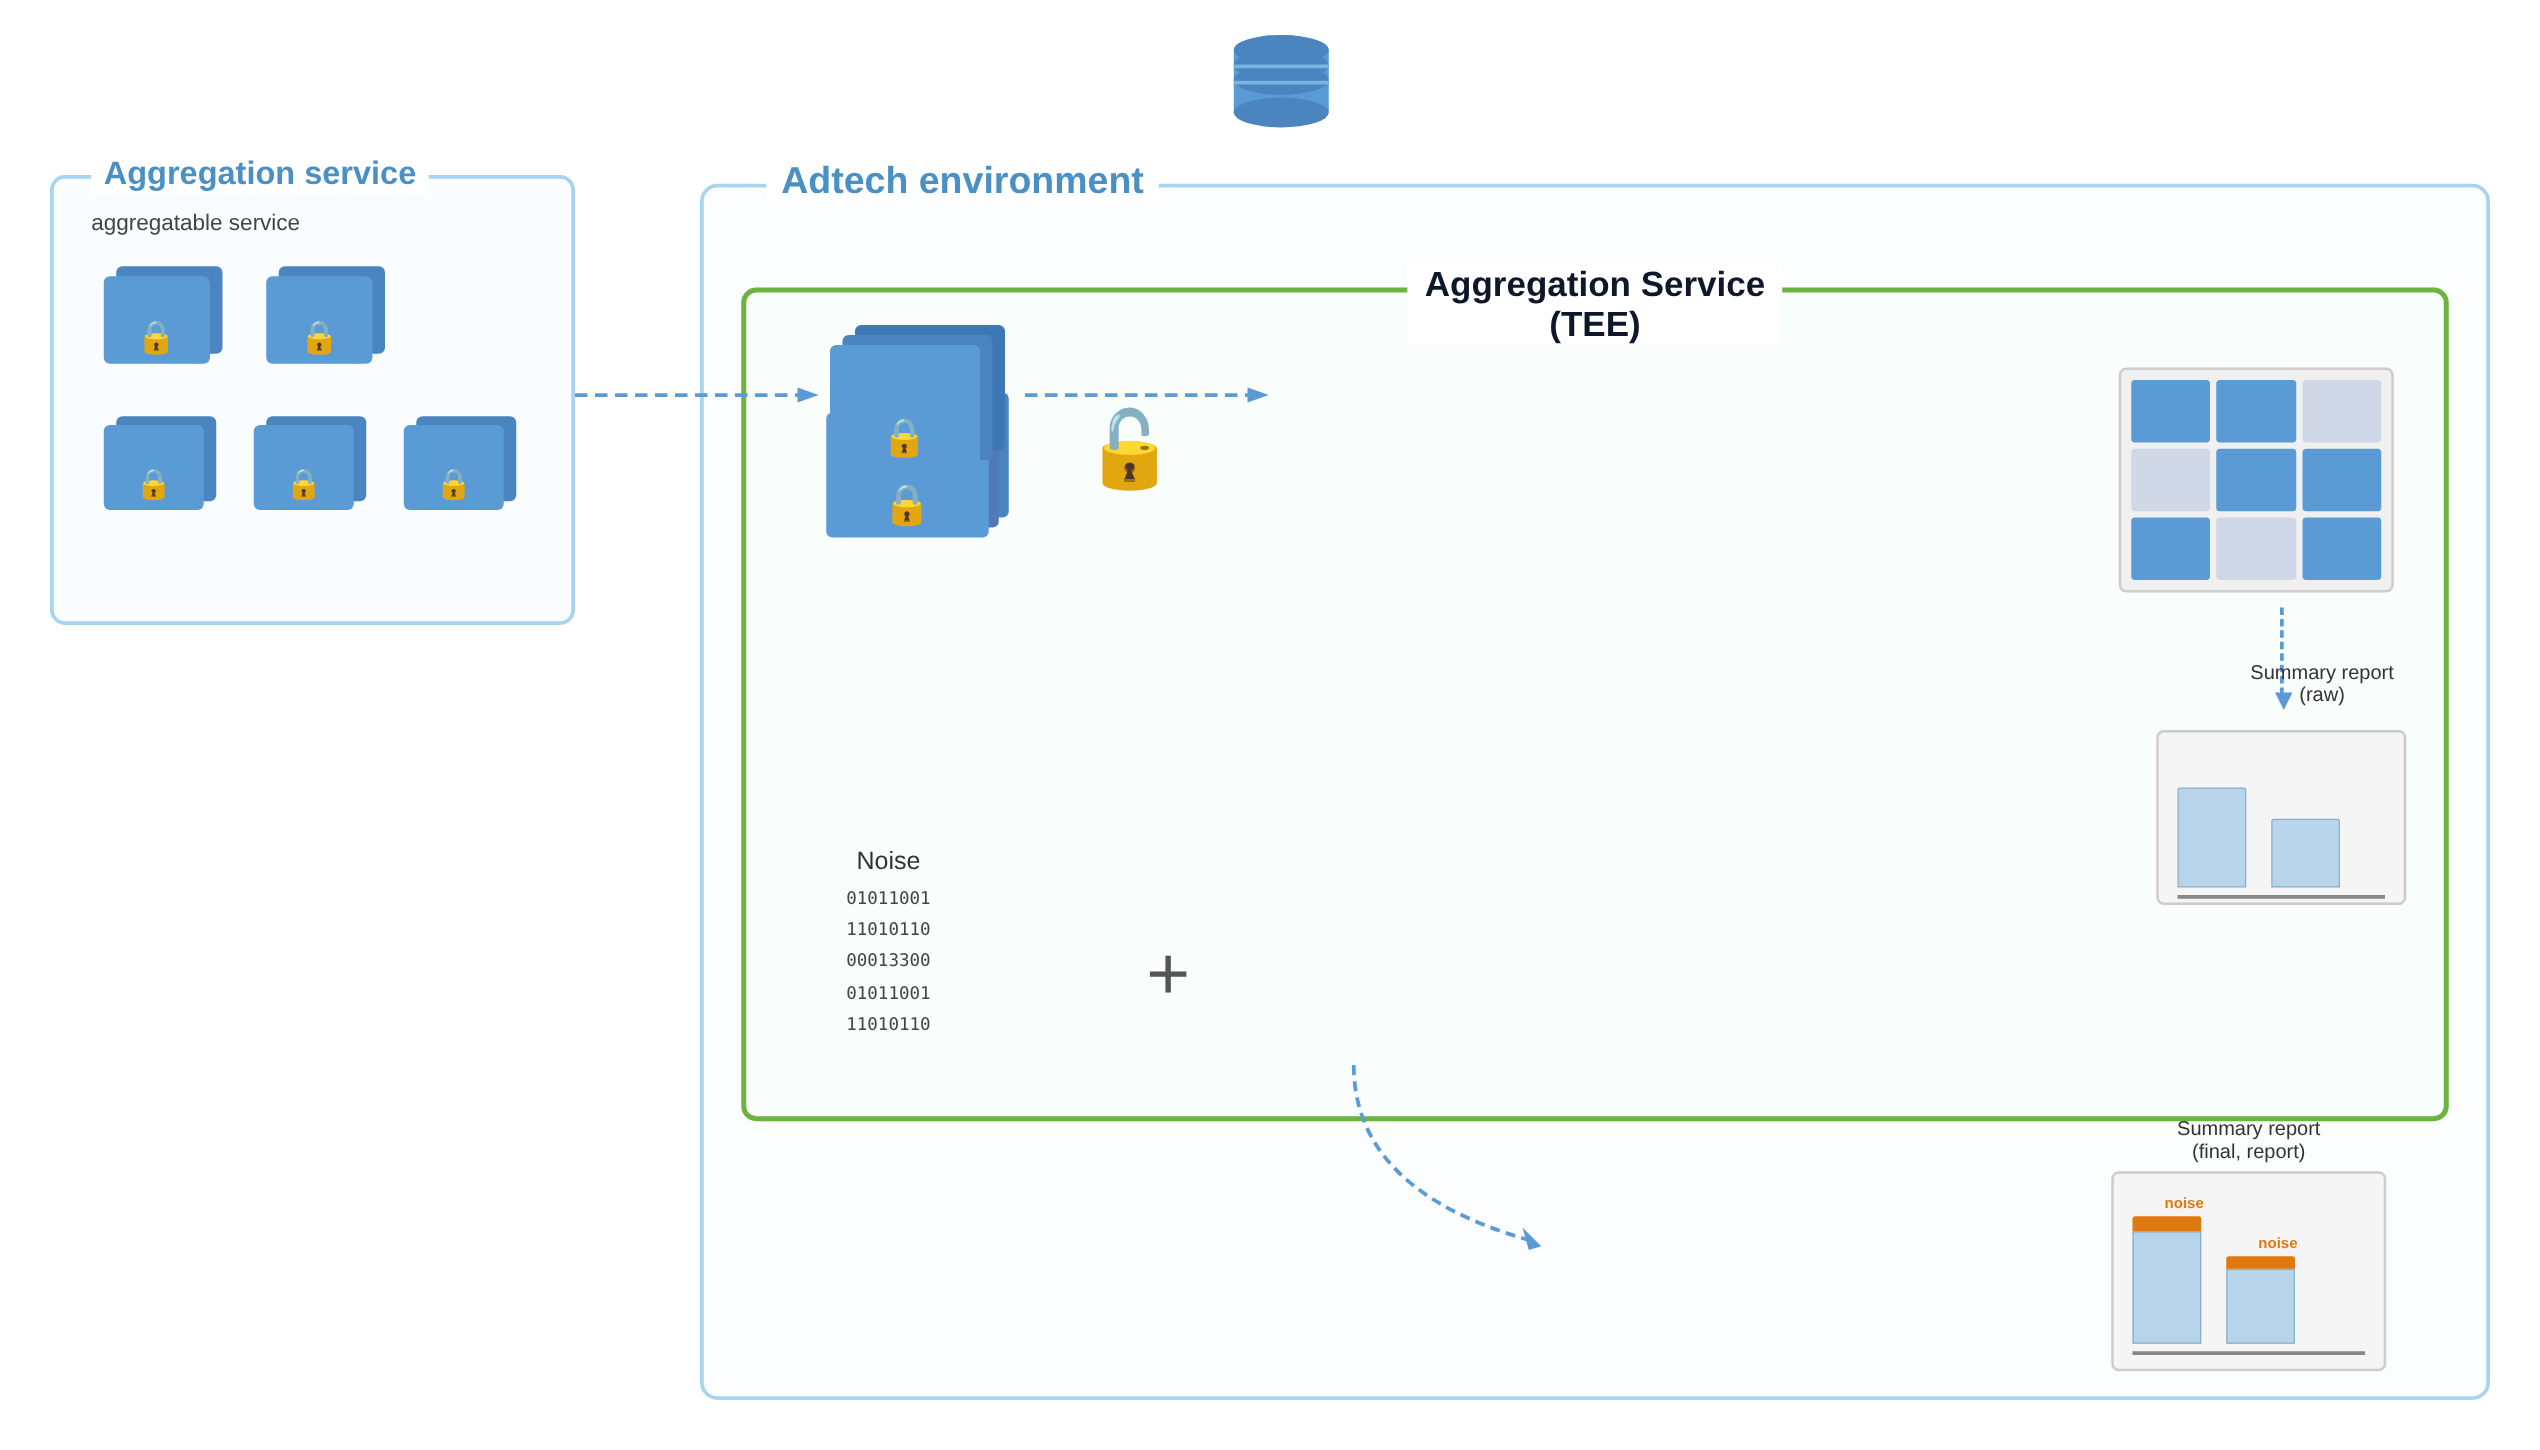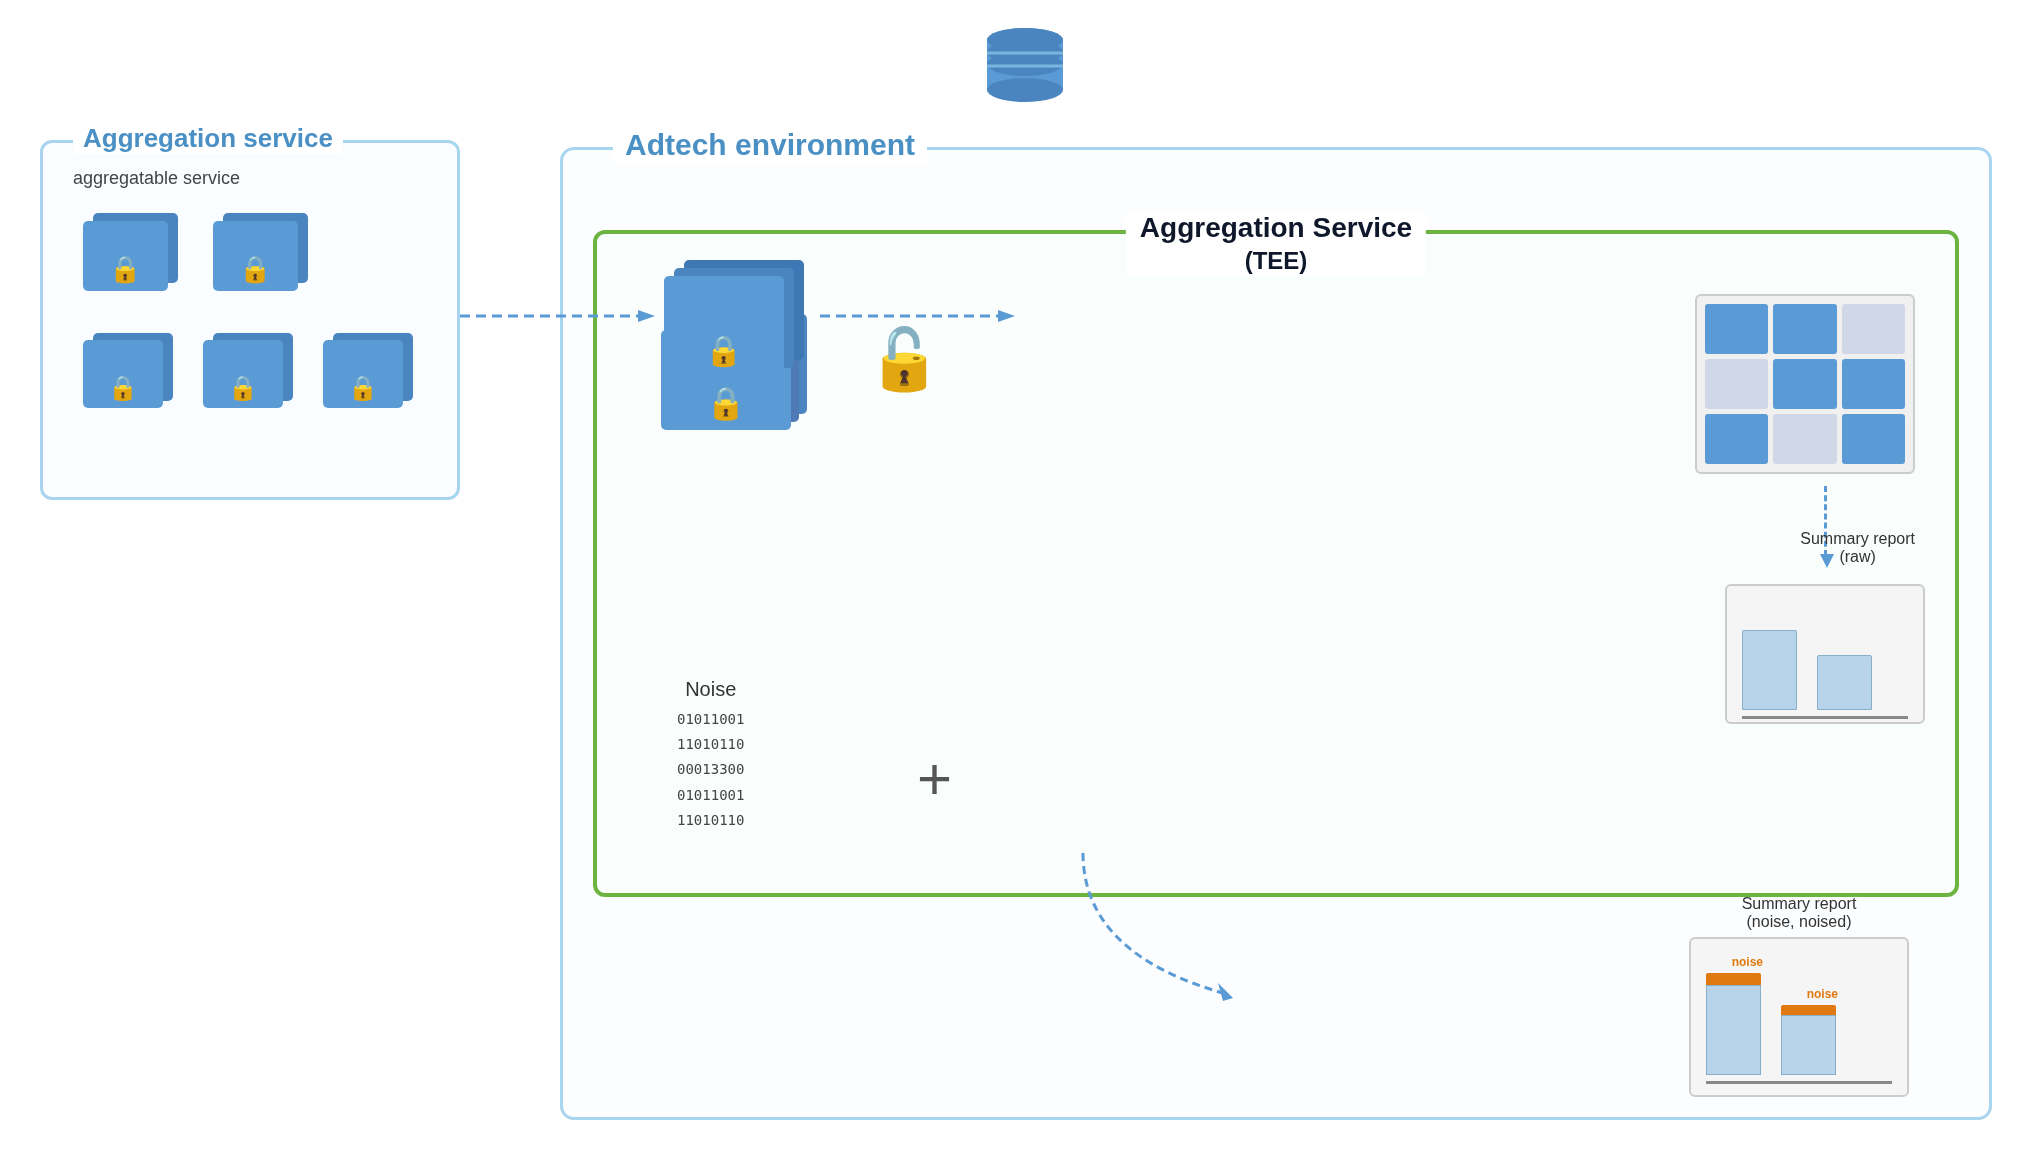--- a/index.html
+++ b/index.html
@@ -31,21 +31,21 @@
       <line x1="7" y1="48" x2="83" y2="48" stroke="#7ab5e0" stroke-width="3"></line>
     </svg>
   </div>
 
   <div style="position:absolute; top:100px; left:560px; right:40px; bottom:40px; border:3px solid #a8d4f0; border-radius:14px; background:rgba(220,240,255,0.12);margin-top:47px;">
     <div style="position:absolute; top:-22px; left:50px; font-size:30px; font-weight:bold; color:#4a90c4; background:white; padding:0 12px;">Adtech environment</div>
 
     <div style="position:absolute; top:80px; left:30px; right:30px; bottom:220px; border:4px solid #6db33f; border-radius:12px; background:rgba(240,255,230,0.1);">
       <div style="position:absolute; top:-22px; left:50%; transform:translateX(-50%); font-size:28px; font-weight:bold; color:#0f172a; background:white; padding:0 14px; text-align:center; white-space:nowrap;">
         <span>Aggregation Service</span><br>
-        <span style="font-size:24px;">(TEE)</span>
+        <span style="font-size:28px;">(TEE)</span>
       </div>
 
       <div style="position:absolute; top:80px; left:60px; width:180px; height:140px;">
 
         <div style="position:absolute; top:0; left:20px; width:130px; height:100px; background:#4a85c0; border-radius:5px;"></div>
         <div style="position:absolute; top:8px; left:12px; width:130px; height:100px; background:#507ab5; border-radius:5px;"></div>
         <div style="position:absolute; top:16px; left:4px; width:130px; height:100px; background:#5b9bd5; border-radius:5px; display:flex; align-items:flex-end; justify-content:center; padding-bottom:8px;">
           <span style="font-size:32px;">🔒</span>
         </div>
       </div>
@@ -95,21 +95,21 @@
         </div>
       </div>
 
       <div style="position:absolute; bottom:80px; left:320px; font-size:60px; color:#555; font-weight:300;">+</div>
 
     </div>
 
     <div style="position:absolute; bottom:20px; right:80px; text-align:center;">
       <div style="font-size:16px; color:#333; margin-bottom:6px;">
         <span>Summary report</span><br>
-        <span>(noise, noised)</span>
+        <span>(final, report)</span>
       </div>
       
       <div style="width:220px; height:160px; background:#f5f5f5; border:2px solid #ccc; border-radius:6px; padding:10px 15px 8px; display:inline-block; position:relative;">
         <div style="display:flex; align-items:flex-end; gap:20px; height:130px; padding-bottom:4px;">
 
           <div style="position:relative; display:flex; flex-direction:column; align-items:center;">
             <div style="width:55px; height:12px; background:#e07a10; border-radius:2px 2px 0 0; position:relative;">
               <span style="position:absolute; right:-2px; top:-18px; font-size:12px; color:#e07a10; font-weight:bold; white-space:nowrap;">noise</span>
             </div>
             <div style="width:55px; height:90px; background:#b8d4ea; border:1px solid #88aec8;"></div>

